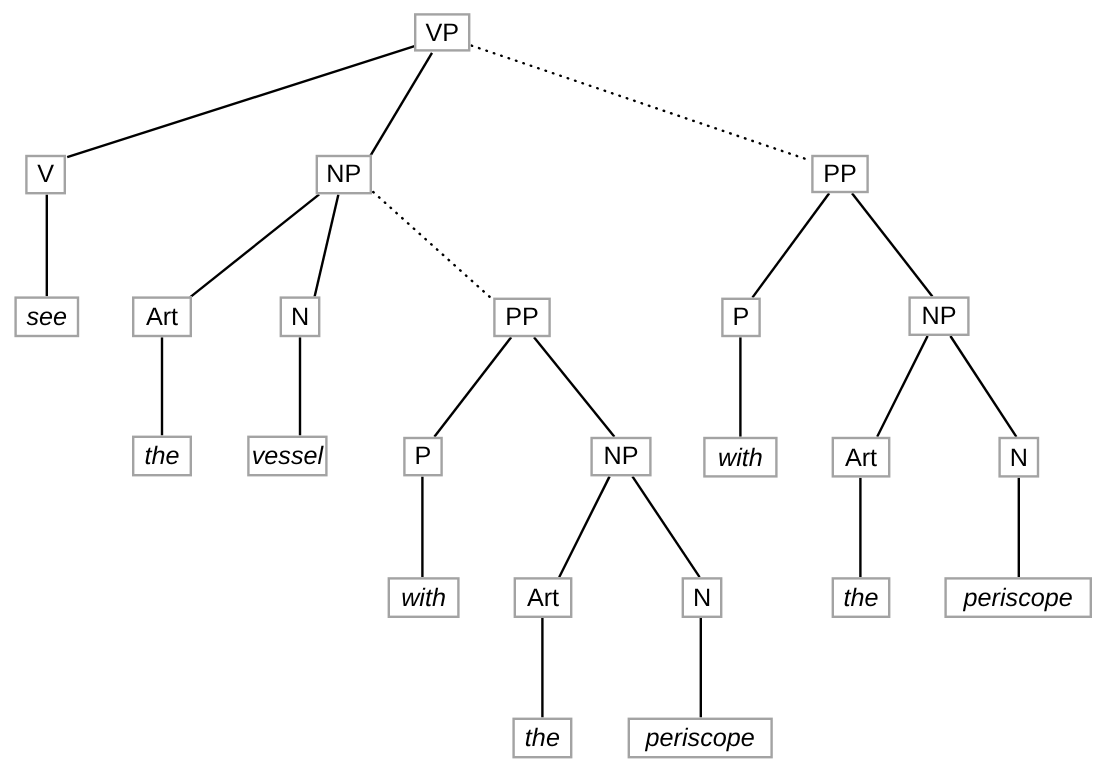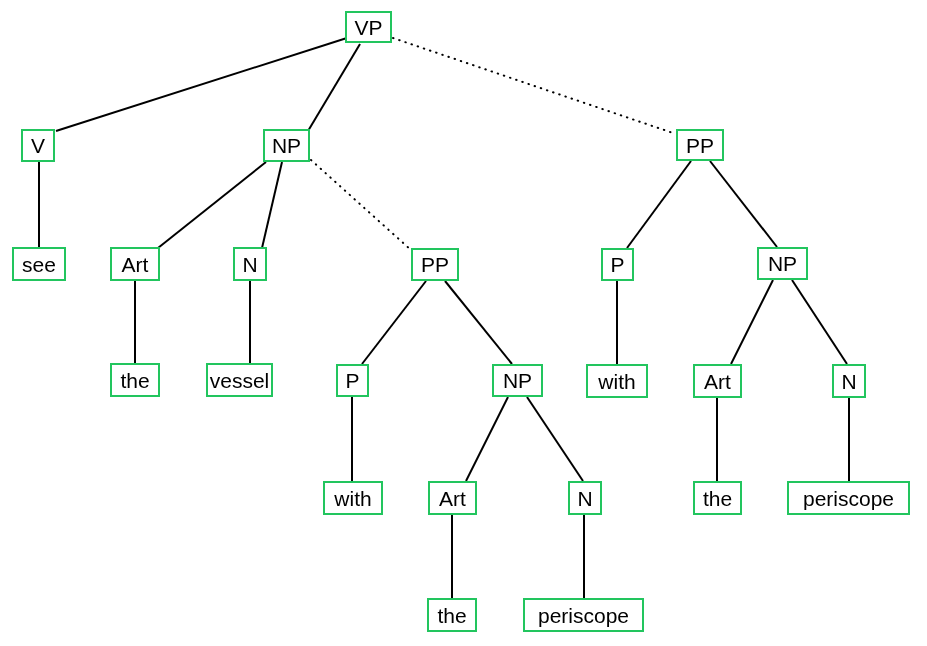--- a/index.html
+++ b/index.html
@@ -18,32 +18,33 @@
   #edges {
     position: absolute;
     left: 0;
     top: 0;
     width: 927px;
     height: 646px;
   }
   .node {
     position: absolute;
     box-sizing: border-box;
-    border: 2px solid #22c55e;
+    border: 2px solid #a3a3a3;
     background: #ffffff;
     display: flex;
     align-items: center;
     justify-content: center;
     font-size: 21px;
     line-height: 1;
     color: #000000;
     white-space: nowrap;
     z-index: 2;
   }
   .node.terminal {
+    font-style: italic;
   }
 </style>
 </head>
 <body>
 
 <div id="canvas">
   <svg id="edges" xmlns="http://www.w3.org/2000/svg">
       <line x1="350" y1="37" x2="56" y2="131" stroke="#000000" stroke-width="2"></line>
       <line x1="360" y1="44" x2="308" y2="131" stroke="#000000" stroke-width="2"></line>
       <line x1="393" y1="38" x2="676" y2="134" stroke="#000000" stroke-width="2" stroke-linecap="round" stroke-dasharray="0.5 6"></line>

